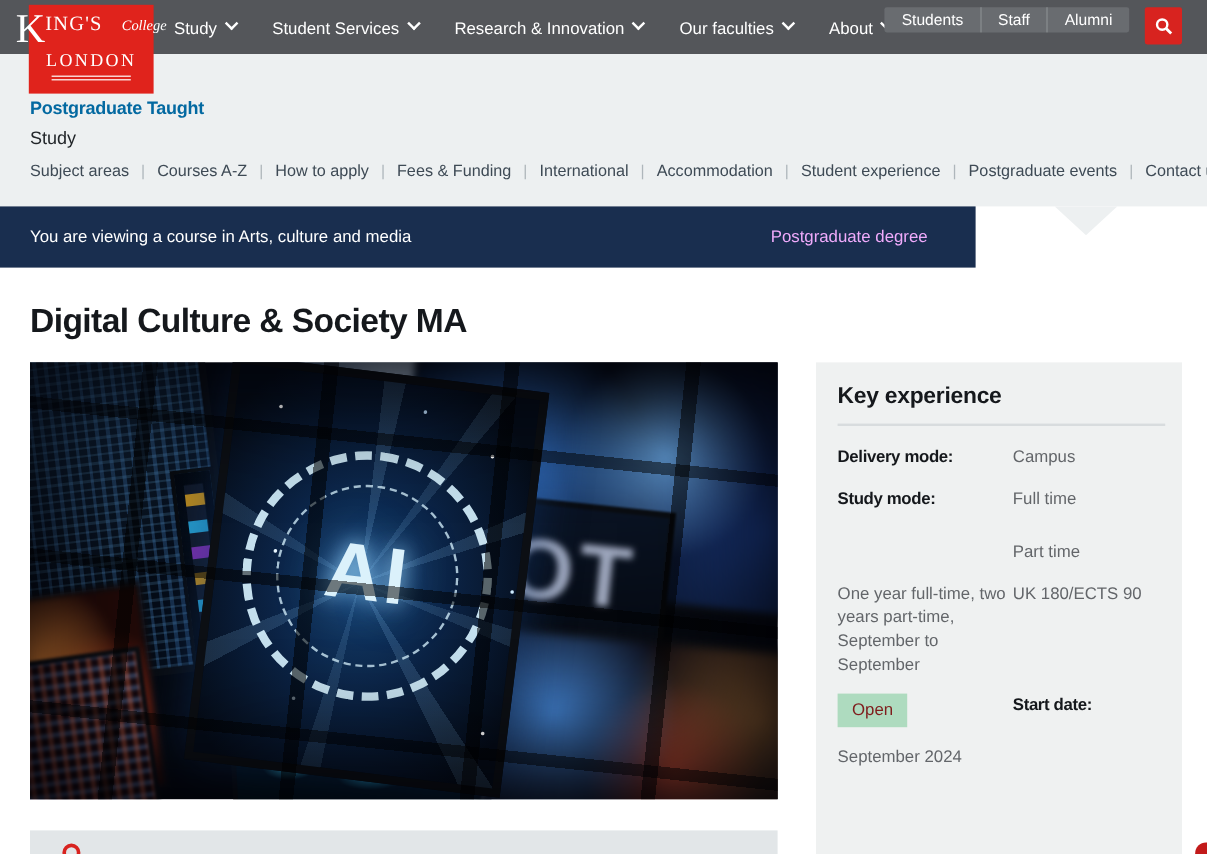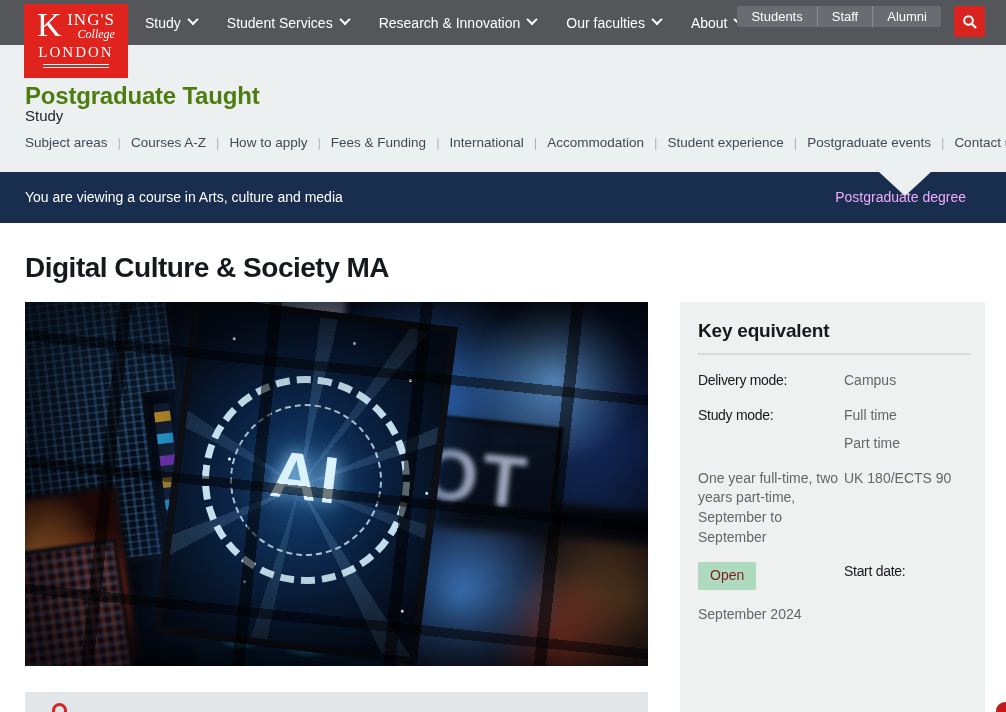--- a/index.html
+++ b/index.html
@@ -15,36 +15,36 @@
   .quicklinks { position:absolute; right:65px; top:6px; height:21px; background:#696c70; display:flex; align-items:stretch; border-radius:2px; }
   .quicklink { display:flex; align-items:center; padding:0 14px; color:#ffffff; font-size:13px; cursor:pointer; }
   .quicklink + .quicklink { border-left:1px solid #8a8d90; }
   .searchbtn { position:absolute; right:21px; top:6px; width:31px; height:31px; background:#d8231f; border:none; border-radius:2px; display:flex; align-items:center; justify-content:center; cursor:pointer; }
 
   
   .logo { position:absolute; left:24px; top:4px; width:104px; height:74px; background:#e0231c; z-index:6; color:#fff;
           font-family:"Liberation Serif", serif; display:flex; flex-direction:column; align-items:center; padding-top:7px; cursor:pointer; }
   .logo-row1 { display:flex; align-items:flex-start; line-height:1; }
   .logo-k { font-size:34px; line-height:0.85; }
-  .logo-ings { display:flex; flex-direction:column; align-items:flex-end; }
+  .logo-ings { display:flex; flex-direction:row; align-items:flex-end; }
   .logo-ings .ings { font-size:17px; letter-spacing:1px; line-height:1; }
   .logo-ings .college { font-style:italic; font-size:12px; line-height:1.1;margin-left:16px; }
   .logo-london { font-size:15px; letter-spacing:2px; line-height:1.2; margin-top:2px; }
   .logo-rule { width:66px; height:4px; border-top:1px solid #fff; border-bottom:1px solid #fff; margin-top:3px; }
 
   
   .band { position:absolute; top:45px; left:0; width:1006px; height:127px; background:#edf0f1; }
-  .pg-title { position:absolute; left:25px; top:37px; font-size:24px; font-weight:700; color:#4d7c0f; letter-spacing:-0.2px; }
+  .pg-title { position:absolute; left:25px; top:37px; font-size:15px; font-weight:700; color:#0369a1; letter-spacing:-0.2px; }
   .pg-sub { position:absolute; left:25px; top:62px; font-size:15px; color:#22262a; }
   .secnav { position:absolute; left:25px; top:90px; display:flex; align-items:center; flex-wrap:nowrap; }
   .secnav a { color:#3e4a55; font-size:13.5px; text-decoration:none; cursor:pointer; white-space:nowrap; }
   .secnav .sep { color:#aeb6bb; margin:0 10px; font-size:13px; }
 
   
-  .banner { position:absolute; top:172px; left:0; width:1006px; height:51px; background:#192e4f; }
+  .banner { position:absolute; top:172px; left:0; width:813px; height:51px; background:#192e4f; }
   .banner-left { position:absolute; left:25px; top:0; line-height:51px; color:#ffffff; font-size:14px; }
   .banner-right { position:absolute; right:40px; top:0; line-height:51px; color:#f0abfc; font-size:14px; }
   .notch { position:absolute; left:879px; top:0; width:0; height:0; border-left:26px solid transparent; border-right:26px solid transparent; border-top:24px solid #edf0f1; }
 
   
   .course-title { position:absolute; left:25px; top:252px; font-size:28px; font-weight:800; color:#15181c; letter-spacing:-0.5px; }
 
   
   .hero { position:absolute; left:25px; top:302px; width:623px; height:364px; background:#05080f; overflow:hidden; }
   .hero .s { position:absolute; }
@@ -136,23 +136,23 @@
       repeating-linear-gradient(96deg, transparent 0 138px, rgba(0,0,0,0.55) 138px 150px),
       repeating-linear-gradient(6deg, transparent 0 116px, rgba(0,0,0,0.5) 116px 126px);
     pointer-events:none; }
   .hero-vignette { position:absolute; left:0; top:0; right:0; bottom:0; box-shadow:inset 0 0 90px 25px rgba(0,0,5,0.8); pointer-events:none; }
 
   
   .sidebar { position:absolute; left:680px; top:302px; width:305px; height:410px; background:#eff1f1; padding:18px 14px 0 18px; }
   .ki-title { font-size:19px; font-weight:800; color:#15181c; letter-spacing:-0.2px; }
   .ki-divider { height:2px; background:#d8dcde; margin:11px 0 16px 0; }
   .ki-rows { display:grid; grid-template-columns:146px 1fr; row-gap:15px; font-size:14px; line-height:1.4; }
-  .ki-label { font-weight:400; color:#15181c; letter-spacing:-0.3px; padding-right:6px; }
+  .ki-label { font-weight:700; color:#15181c; letter-spacing:-0.3px; padding-right:6px; }
   .ki-value { color:#63666a; }
-  .ki-value .vline + .vline { margin-top:9px; }
+  .ki-value .vline + .vline { margin-top:25px; }
   .status-badge { display:inline-block; background:#aedbbf; color:#7f1d1d; padding:4px 12px; font-size:14px; }
 
   
   .quote-box { position:absolute; left:25px; top:692px; width:623px; height:48px; background:#e2e6e8; }
   .quote-icon { position:absolute; left:27px; top:11px; width:15px; height:15px; border:3px solid #d8231f; border-radius:50%; }
   .corner-widget { position:absolute; right:-8px; bottom:-8px; width:18px; height:18px; background:#c21a1a; border-radius:50%; }
 </style>
 </head>
 <body>
 
@@ -256,21 +256,21 @@
       <div class="ai-ring-outer"></div>
       <div class="ai-ring-inner"></div>
       <div class="ai-text">AI</div>
       <div class="ai-dots"></div>
     </div>
     <div class="hero-grid"></div>
     <div class="hero-vignette"></div>
   </div>
 
   <aside class="sidebar">
-    <div class="ki-title">Key equivalent</div>
+    <div class="ki-title">Key experience</div>
     <div class="ki-divider"></div>
     <div class="ki-rows">
       <div class="ki-label">Delivery mode:</div>
       <div class="ki-value">Campus</div>
 
       <div class="ki-label">Study mode:</div>
       <div class="ki-value">
         <div class="vline">Full time</div>
         <div class="vline">Part time</div>
       </div>

